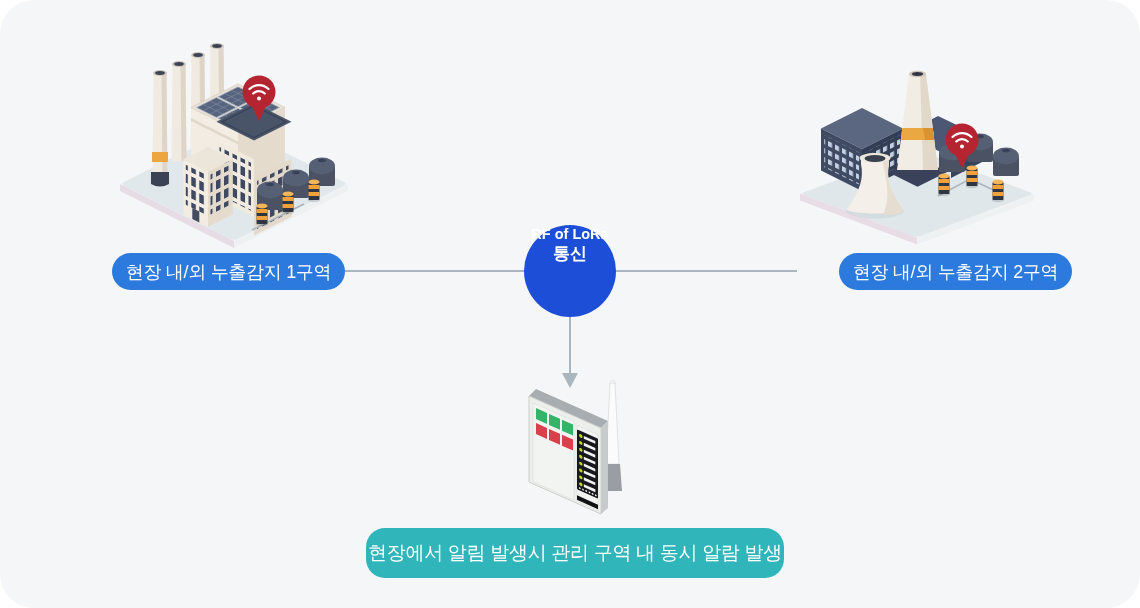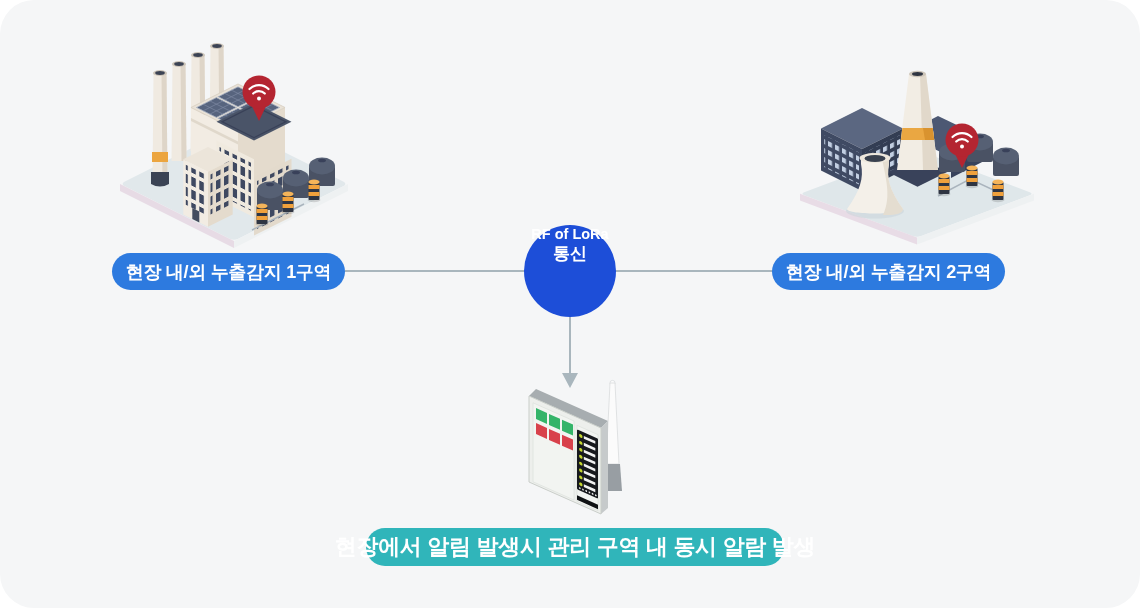--- a/index.html
+++ b/index.html
@@ -1,26 +1,26 @@
 <!DOCTYPE html>
 <html><head>
 <meta charset="utf-8">
 <style>
   html,body{margin:0;padding:0;background:#ffffff;}
   .stage{position:relative;width:1140px;height:608px;background:#ffffff;overflow:hidden;
          font-family:"Liberation Sans","DejaVu Sans",sans-serif;}
   .canvas{position:absolute;left:0;top:0;width:1140px;height:608px;background:#f5f6f7;border-radius:34px;}
   .abs{position:absolute;}
   .badge{position:absolute;display:flex;align-items:center;justify-content:center;
-         color:#ffffff;font-weight:700;font-size:18px;letter-spacing:-0.3px;border-radius:19px;
+         color:#ffffff;font-weight:400;font-size:18px;letter-spacing:-0.3px;border-radius:19px;
          white-space:nowrap;z-index:5;}
   .badge-zone{background:#2d7adf;width:233px;height:37px;top:253px;}
   .badge-zone1{left:112px;}
-  .badge-zone2{left:772px;text-align:right;}
-  .badge-alarm{background:#30b5ba;left:366px;top:528px;width:418px;height:38px;font-size:22px;}
+  .badge-zone2{left:839px;text-align:right;}
+  .badge-alarm{background:#30b5ba;left:366px;top:528px;width:418px;height:50px;font-size:19px;}
   .hub{position:absolute;left:524px;top:225px;width:92px;height:92px;border-radius:50%;
        background:#1d4ed8;display:flex;flex-direction:column;align-items:center;justify-content:flex-start;
        color:#ffffff;z-index:5;}
   .hub .l1{font-size:14.5px;font-weight:700;line-height:1.25;}
   .hub .l2{font-size:17px;font-weight:700;line-height:1.25;}
   .lines{position:absolute;left:0;top:0;z-index:1;}
   .art{z-index:2;}
 </style>
 </head>
 <body>

